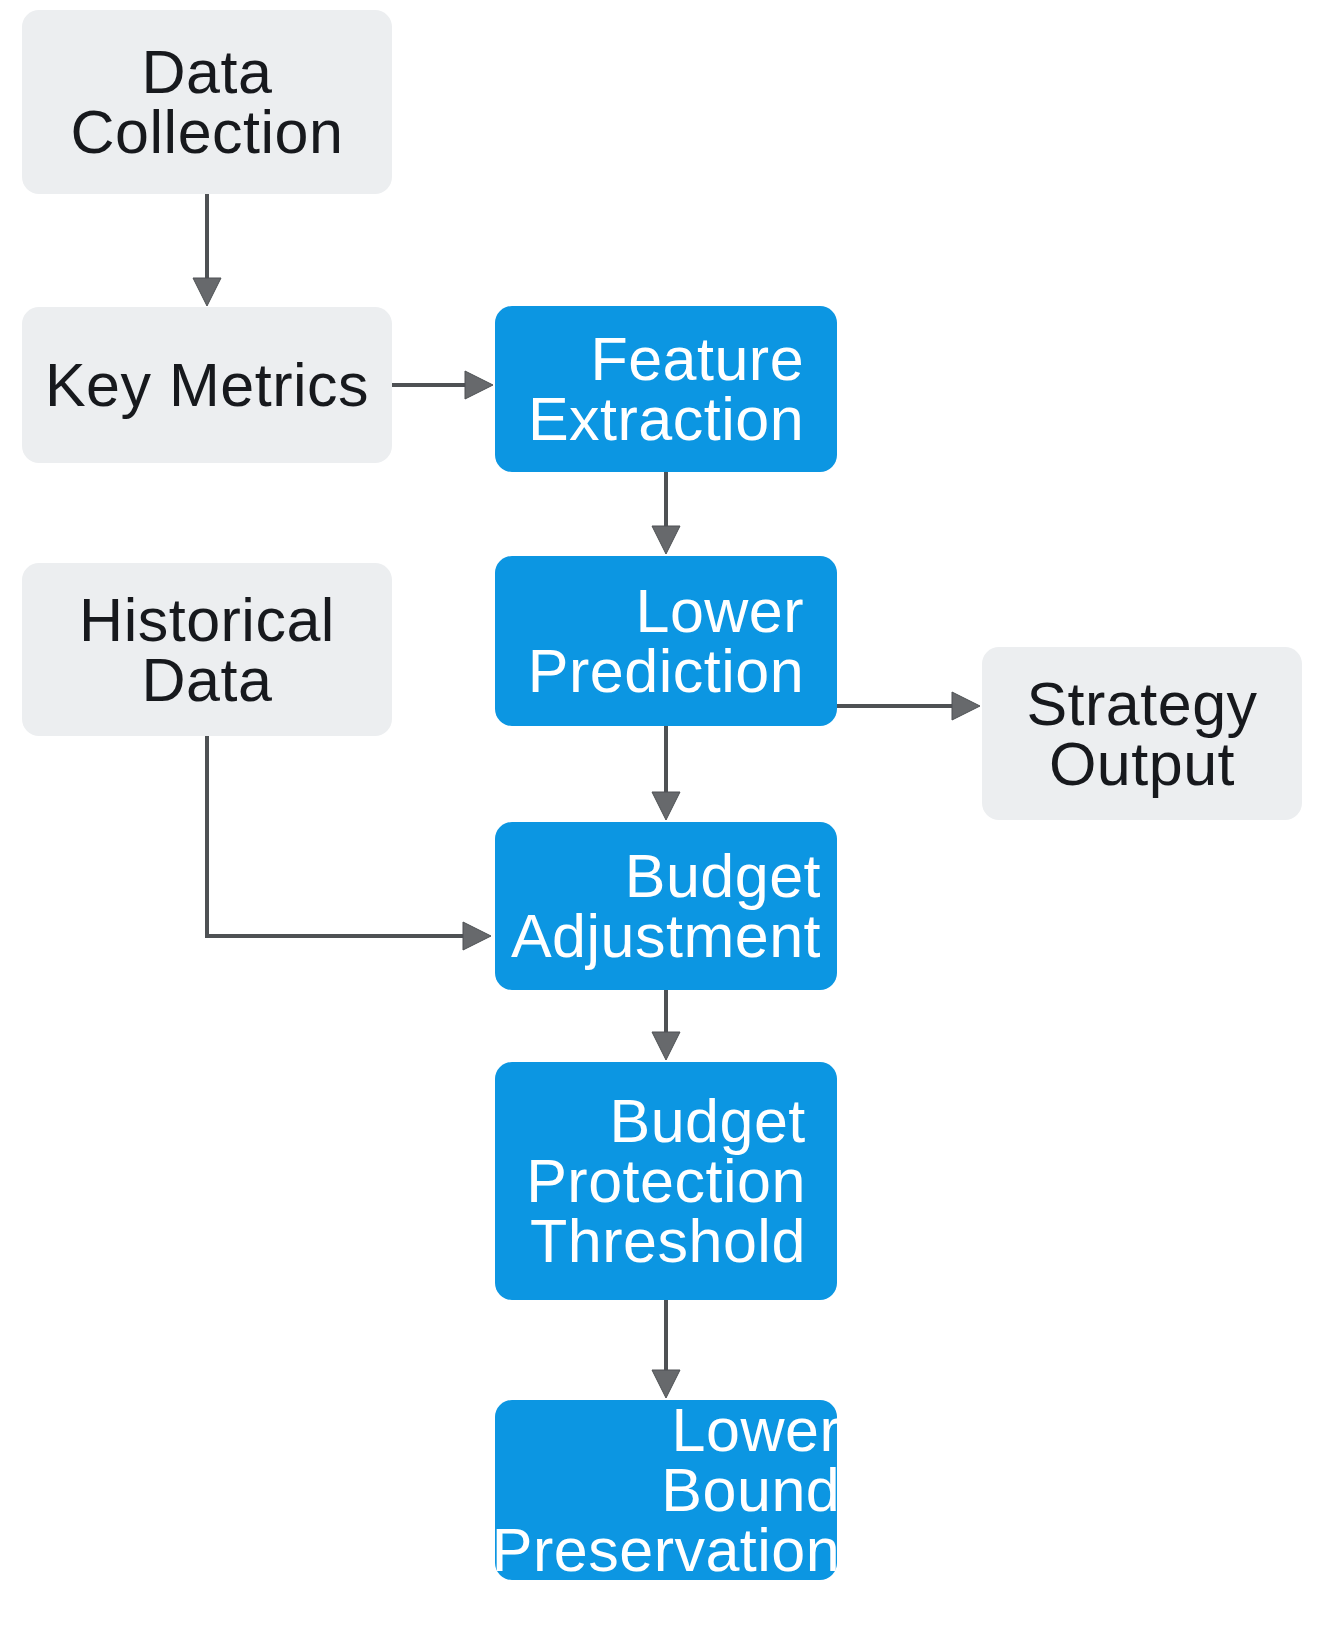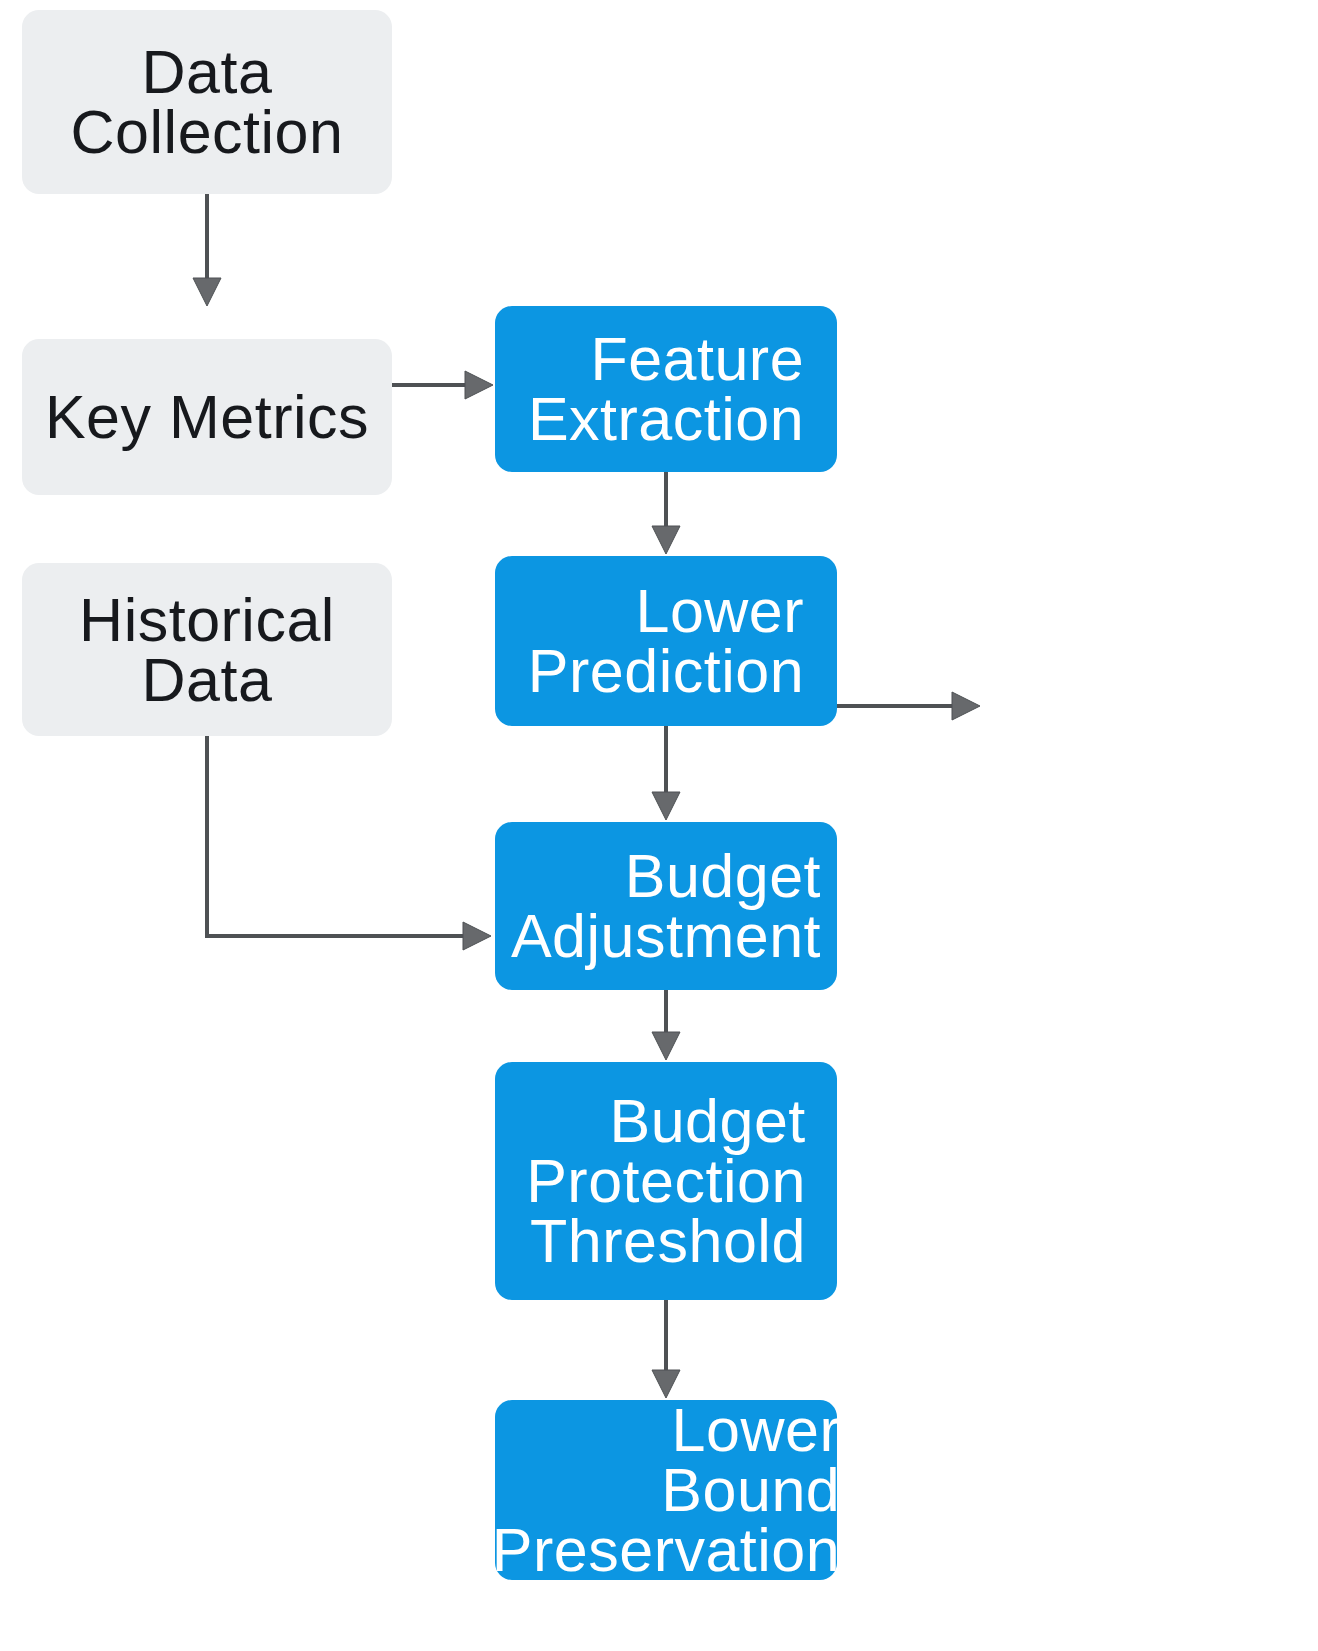--- a/index.html
+++ b/index.html
@@ -96,39 +96,43 @@
       <line x1="666" y1="1300" x2="666" y2="1372"></line>
       <polygon points="652,1370 680,1370 666,1398"></polygon>
     </g>
   </svg>
 
   <div class="node data" style="left:22px; top:10px; width:370px; height:184px;">
     <span class="label">Data
 Collection</span>
   </div>
 
-  <div class="node data" style="left:22px; top:307px; width:370px; height:156px;margin-top:32px;">
+  <div class="node data" style="left:22px; top:307px; width:370px; height:156px;">
     <span class="label">Key Metrics</span>
   </div>
 
   <div class="node process" style="left:495px; top:306px; width:342px; height:166px;">
     <span class="label">Feature
 Extraction</span>
   </div>
 
   <div class="node data" style="left:22px; top:550px; width:370px; height:173px;margin-top:13px;">
     <span class="label">Historical
 Data</span>
   </div>
 
   <div class="node process" style="left:495px; top:556px; width:342px; height:170px;">
     <span class="label">Lower
 Prediction</span>
   </div>
 
+  <div class="node data" style="left:982px; top:647px; width:320px; height:173px;">
+    <span class="label">Strategy
+Output</span>
+  </div>
 
   <div class="node process" style="left:495px; top:822px; width:342px; height:168px;">
     <span class="label">Budget
 Adjustment</span>
   </div>
 
   <div class="node process" style="left:495px; top:1062px; width:342px; height:238px;">
     <span class="label">Budget
 Protection
 Threshold</span>

